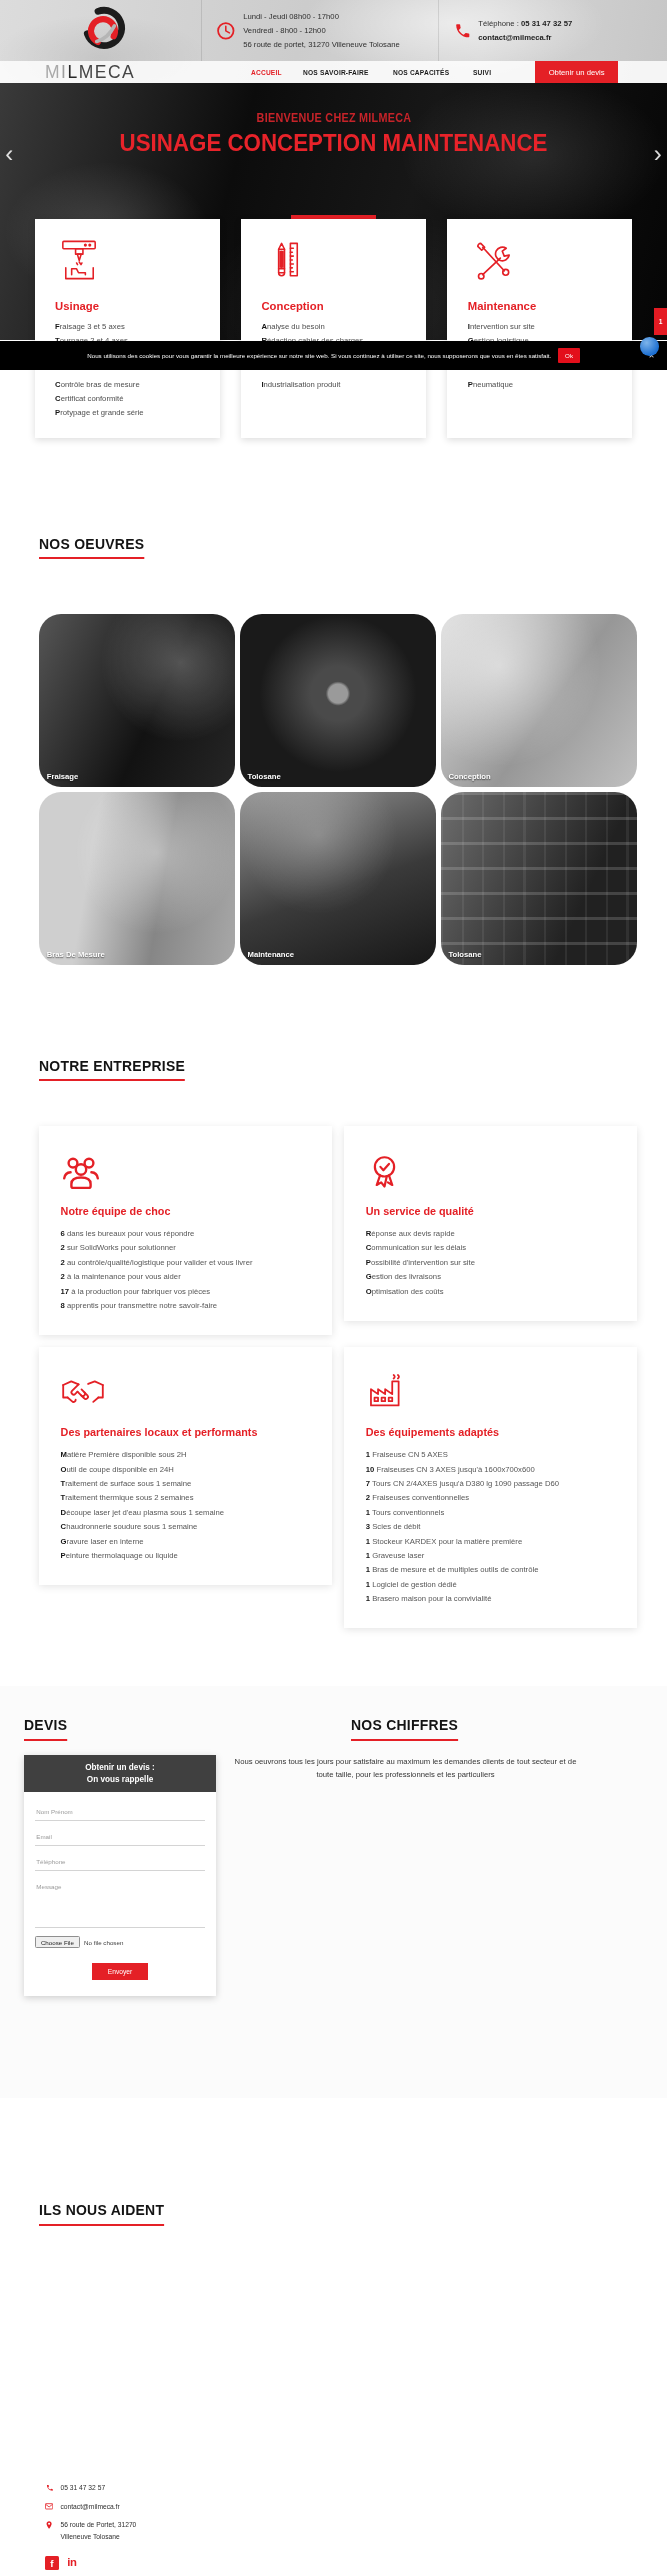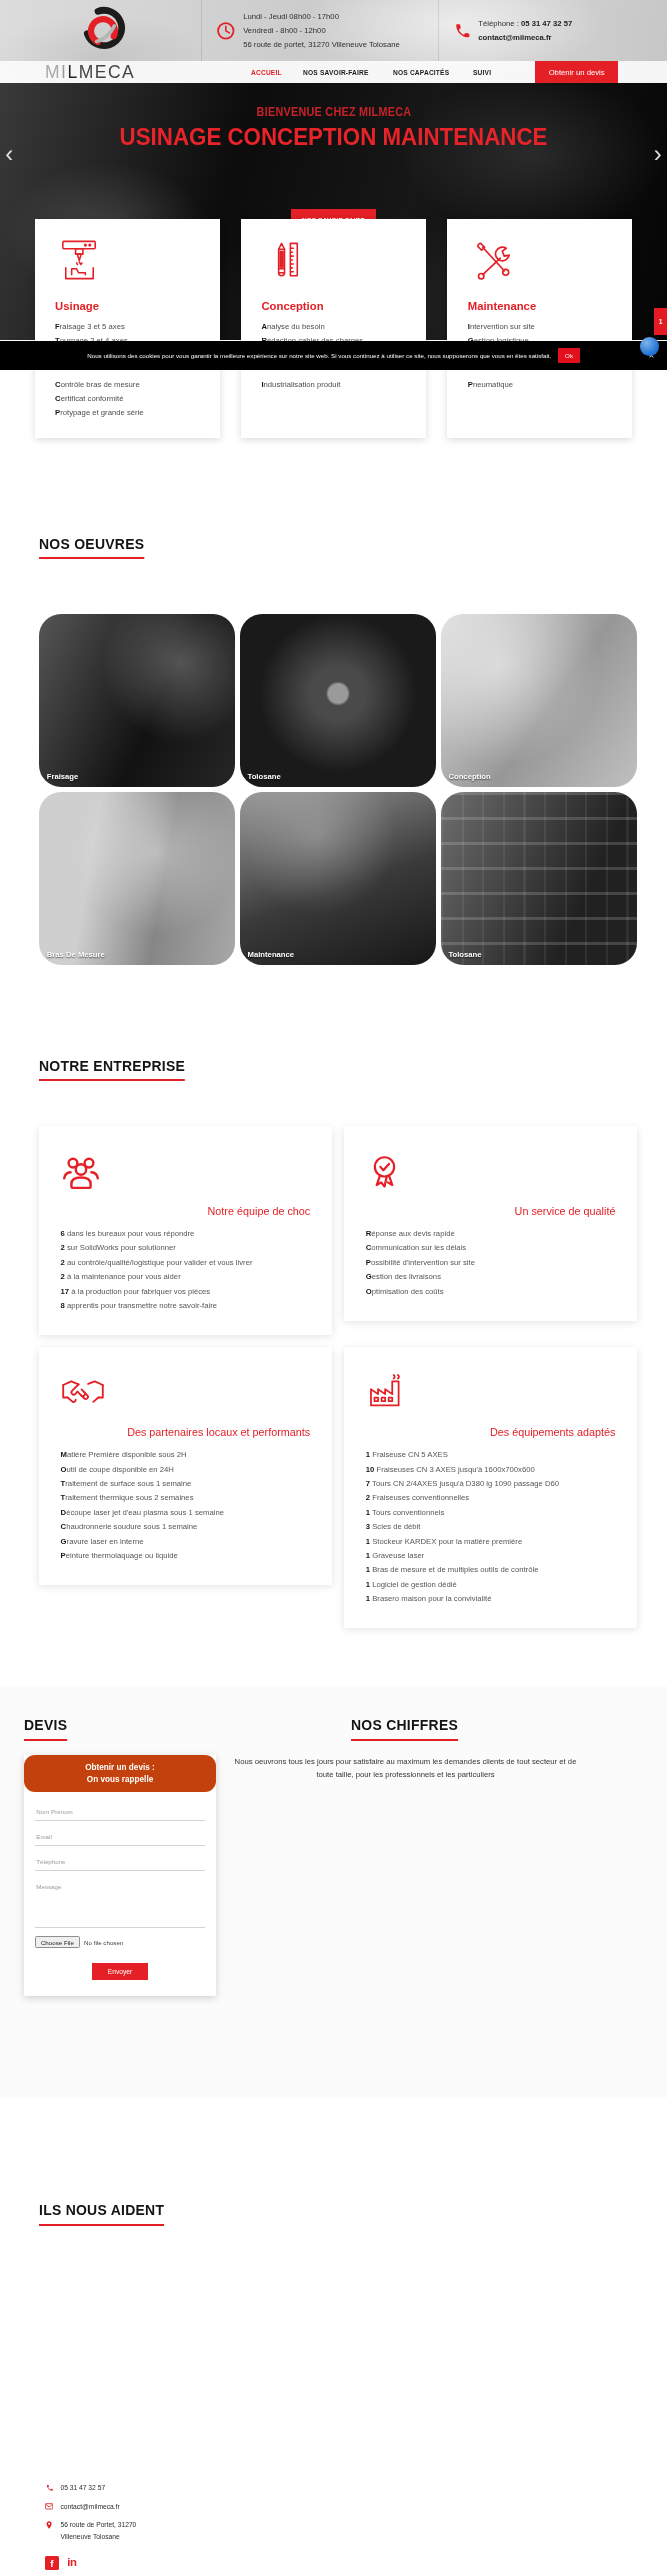--- a/index.html
+++ b/index.html
@@ -33,21 +33,21 @@
   .nav-cta{margin-left:auto;margin-right:49px;background:#e42026;color:#fff;border:none;
            font-size:7.7px;padding:6.7px 13.4px;cursor:pointer;font-family:inherit;}
 
   
   .hero{position:relative;height:257px;
     background:
       radial-gradient(ellipse 165px 113px at 16% 58%, rgba(255,255,255,.15), transparent 62%),
       radial-gradient(ellipse 222px 134px at 80% 28%, rgba(255,255,255,.11), transparent 60%),
       radial-gradient(ellipse 268px 155px at 55% 88%, rgba(255,255,255,.07), transparent 65%),
       linear-gradient(105deg,#3a3a3a,#0c0c0c 35%,#171717 60%,#050505);}
-  .hero-inner{position:absolute;left:0;right:0;top:22px;text-align:center;}
+  .hero-inner{position:absolute;left:0;right:0;top:28px;text-align:center;}
   .hero-welcome{display:inline-block;color:#c62329;font-size:12px;font-weight:bold;
                 letter-spacing:0.3px;transform:scaleX(.9);}
   .hero-title{margin-top:4.1px;color:#e8232a;font-size:24px;font-weight:800;letter-spacing:0;
               transform:scaleX(.93);}
   .hero-cta{margin-top:58px;display:inline-block;background:#e42026;color:#fff;border:none;
             font-size:6.2px;font-weight:bold;letter-spacing:0.3px;padding:7.2px 11.3px;cursor:pointer;font-family:inherit;}
   .carousel-arrow{position:absolute;top:59px;color:rgba(255,255,255,.85);font-size:24px;
                   font-weight:100;cursor:pointer;line-height:1;user-select:none;}
   .arrow-prev{left:5.2px;} .arrow-next{right:5.2px;}
 
@@ -92,31 +92,31 @@
        linear-gradient(160deg,#9b9b9b,#3a3a3a 55%,#171717);}
   .t5{background:repeating-linear-gradient(180deg, rgba(255,255,255,.16) 0 3.1px, transparent 3.1px 25px),
        repeating-linear-gradient(90deg, rgba(255,255,255,.07) 0 2.1px, transparent 2.1px 20.6px),
        linear-gradient(115deg,#6e6e6e,#212121 70%);}
 
   
   .entreprise{margin:92px 0 0 39px;width:598px;}
   .company-grid{margin-top:45px;display:grid;grid-template-columns:1fr 1fr;gap:12.4px;align-items:start;}
   .co-card{background:#fff;box-shadow:0 1.5px 8.2px rgba(0,0,0,.12);padding:25px 21.6px 21.6px;box-sizing:border-box;}
   .co-icon{height:40px;display:flex;align-items:center;}
-  .co-title{color:#e42026;font-size:10.8px;font-weight:normal;margin:13.4px 0 10.3px;text-align:right;}
+  .co-title{color:#e42026;font-size:10.8px;font-weight:bold;margin:13.4px 0 10.3px;}
   .co-card .li-row{font-size:7.7px;color:#565656;line-height:14.4px;}
 
   
   .devis-band{margin-top:58px;background:#fbfbfb;min-height:412px;box-sizing:border-box;
               padding:30px 0 31px 24px;display:flex;}
   .devis-col{width:192px;}
   .devis-col .sec-title{margin-left:5.2px;}
   .quote-form{margin-top:14.4px;background:#fff;box-shadow:0 1.5px 7.2px rgba(0,0,0,.18);}
-  .form-header{background:#c2410c;color:#fff;text-align:center;font-size:8.2px;font-weight:bold;
-               padding:6.7px 5.2px;line-height:1.45;border-radius:11px;}
+  .form-header{background:#404040;color:#fff;text-align:center;font-size:8.2px;font-weight:bold;
+               padding:6.7px 5.2px;line-height:1.45;}
   .form-body{padding:11.3px 11.3px 13.4px;}
   .form-body input[type=text]{display:block;width:100%;box-sizing:border-box;border:none;
       border-bottom:0.5px solid #d4d4d4;padding:4.6px 1px;font-size:6.2px;color:#333;margin-bottom:7.7px;
       font-family:inherit;background:transparent;outline:none;}
   .form-body textarea{display:block;width:100%;box-sizing:border-box;border:none;
       border-bottom:0.5px solid #d4d4d4;padding:4.6px 1px;font-size:6.2px;color:#333;height:50px;
       resize:none;font-family:inherit;background:transparent;outline:none;margin-bottom:8.2px;}
   .form-body ::placeholder{color:#9a9a9a;opacity:1;}
   .file-row{display:flex;align-items:center;gap:4.6px;margin:3.1px 0 3.1px;}
   .file-btn{font-size:6.2px;color:#222;background:#efefef;border:0.5px solid #8f8f8f;border-radius:1.5px;

